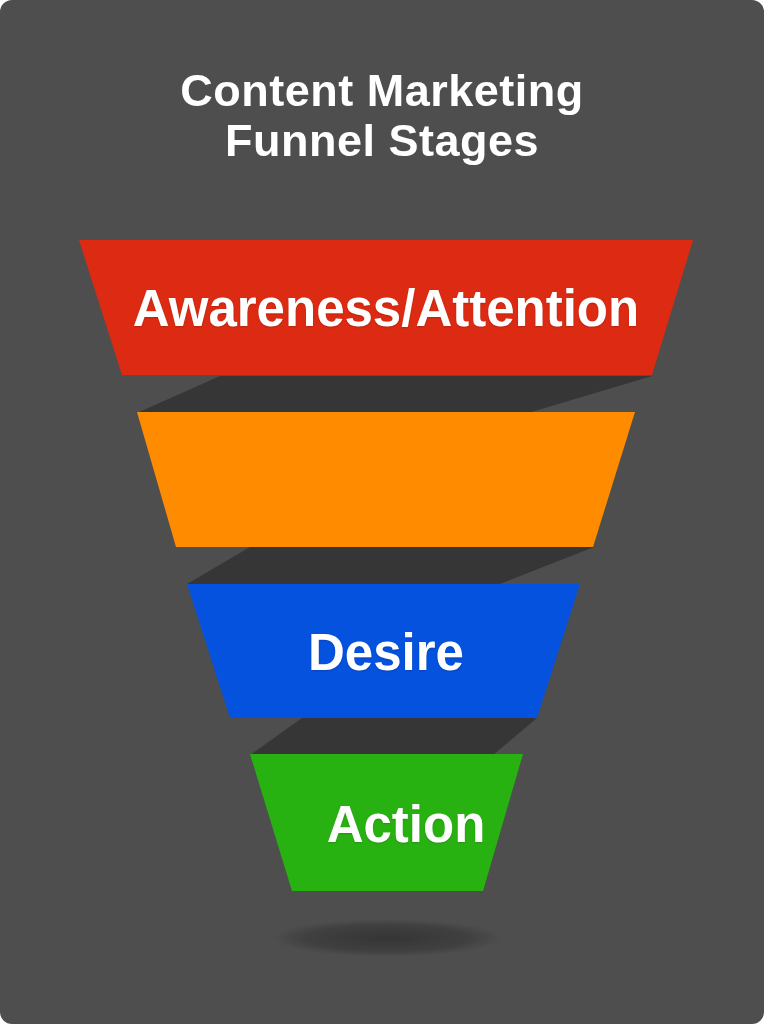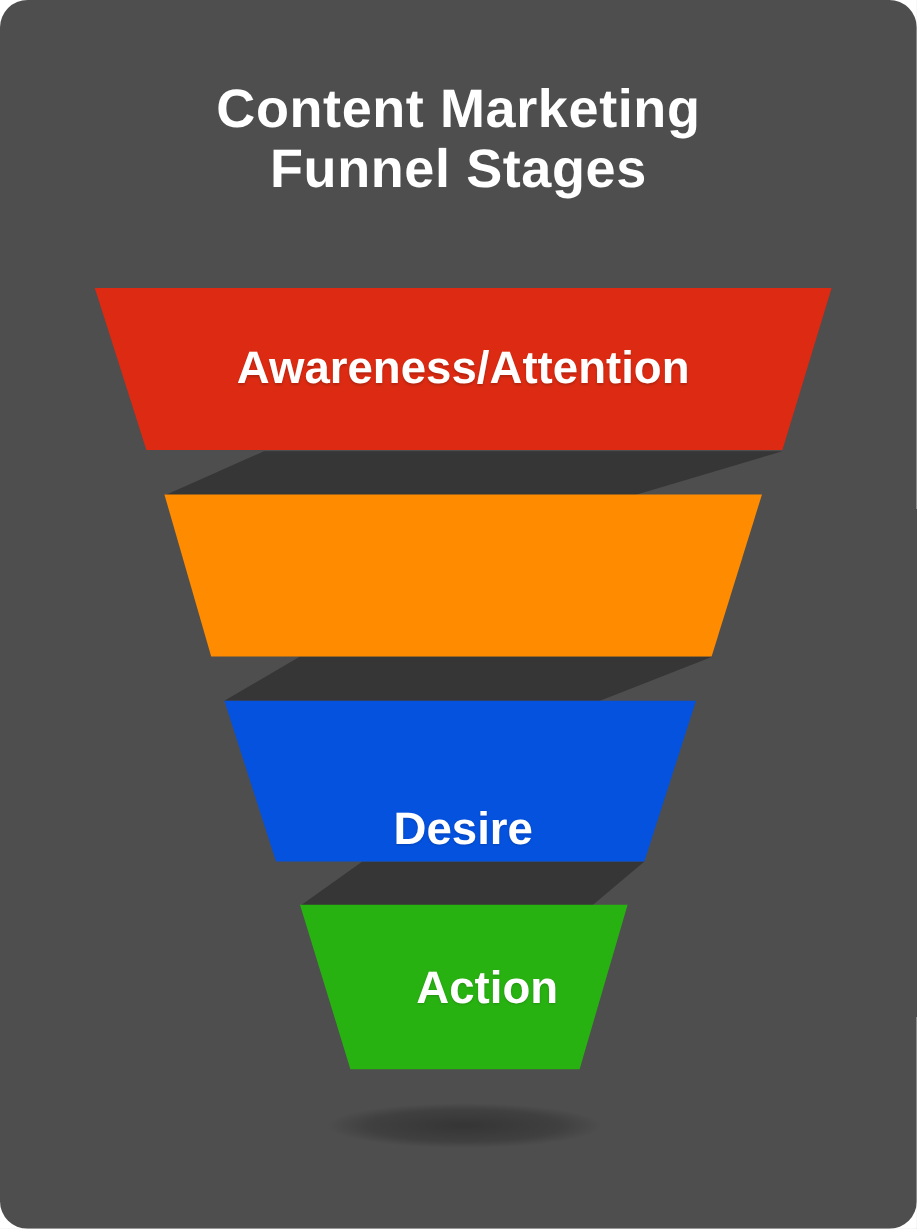--- a/index.html
+++ b/index.html
@@ -6,21 +6,21 @@
     margin: 0;
     padding: 0;
     background: #FFFFFF;
     font-family: "Liberation Sans", "DejaVu Sans", sans-serif;
   }
   .card {
     position: relative;
     width: 764px;
     height: 1024px;
     background: #4E4E4E;
-    border-radius: 23px;
+    border-radius: 12px;
     overflow: hidden;
   }
   .title {
     position: absolute;
     top: 66px;
     left: 50%;
     transform: translateX(-50%);
     width: 460px;
     text-align: center;
     color: #FFFFFF;
@@ -32,28 +32,28 @@
   .funnel-svg {
     position: absolute;
     top: 0;
     left: 0;
   }
   .stage-label {
     position: absolute;
     left: 386px;
     transform: translate(-50%, -50%);
     color: #FFFFFF;
-    font-size: 38px;
+    font-size: 51px;
     font-weight: bold;
     white-space: nowrap;
     text-shadow: 0 1px 2px rgba(0,0,0,0.18);
   }
   .label-awareness { top: 308px; }
   .label-interest  { top: 480px; }
-  .label-desire    { top: 652px; margin-top: 40px; }
+  .label-desire    { top: 652px; }
   .label-action    { top: 824px; margin-left: 20px; }
   .floor-shadow {
     position: absolute;
     left: 240px;
     top: 914px;
     width: 294px;
     height: 48px;
     background: radial-gradient(closest-side, rgba(0,0,0,0.32), rgba(0,0,0,0.18) 55%, rgba(0,0,0,0) 78%);
   }
 </style>

